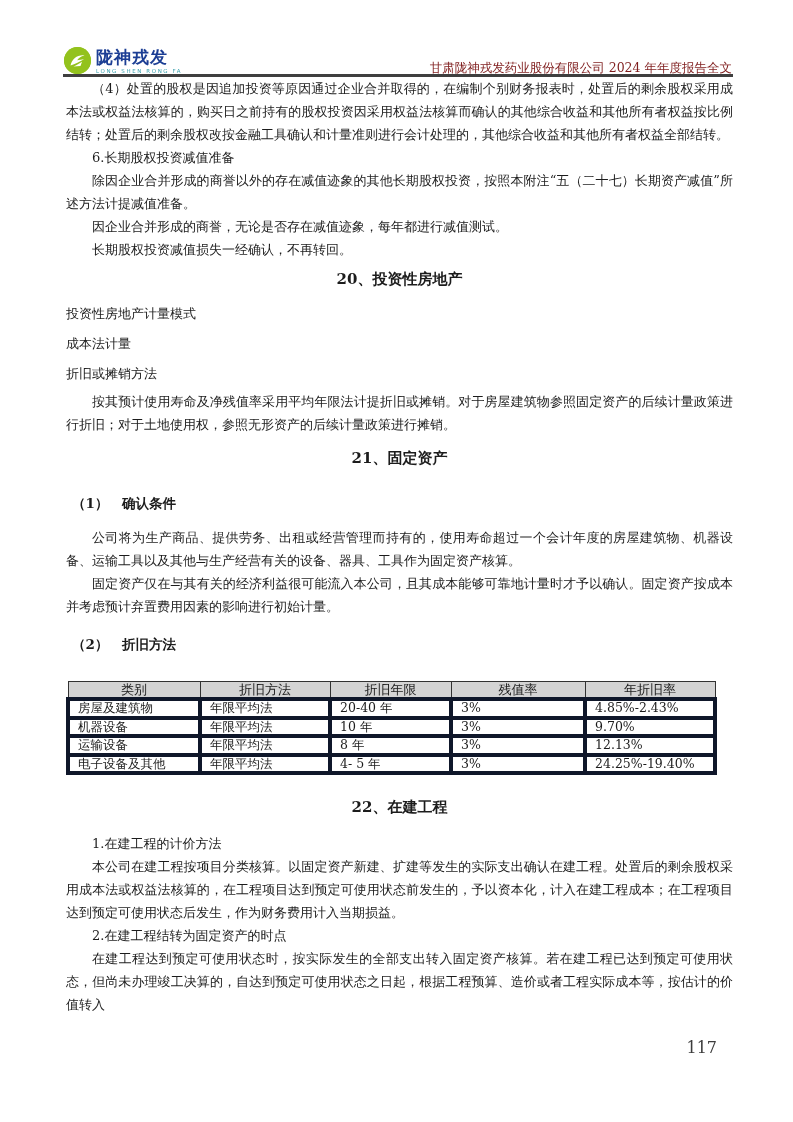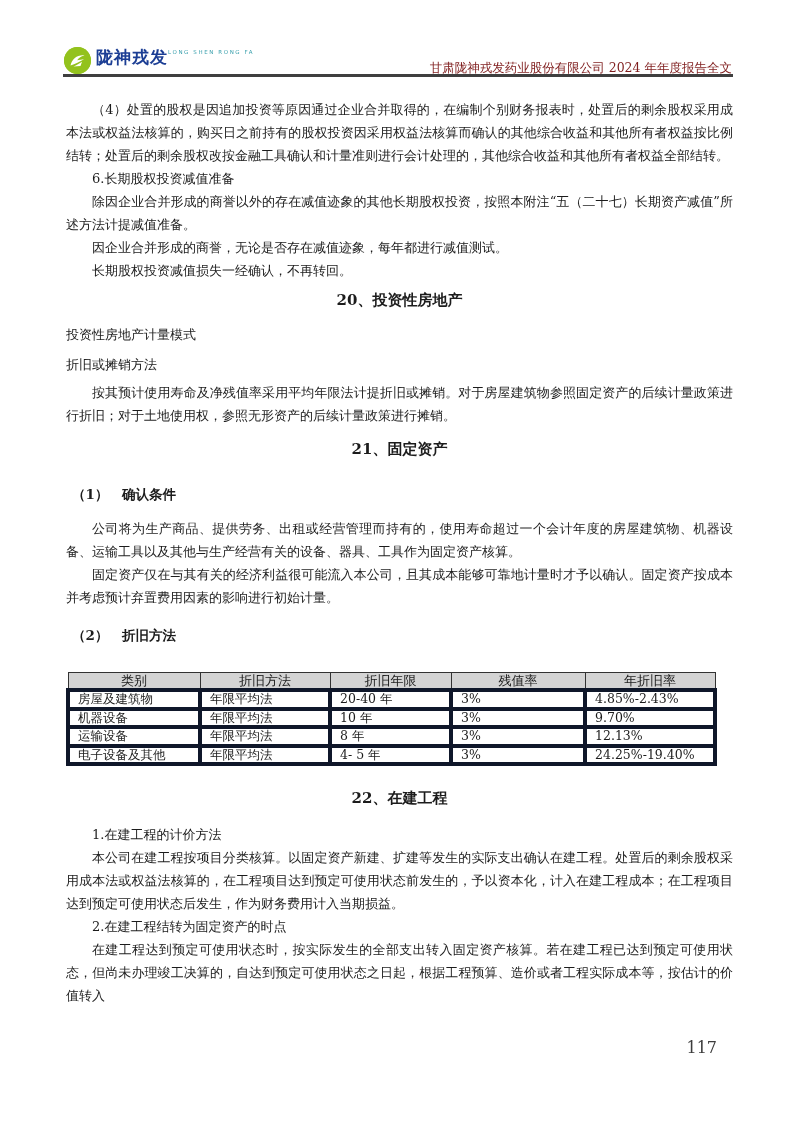--- a/index.html
+++ b/index.html
@@ -21,21 +21,21 @@
     padding: 47px 61px 0 64px;
     height: 74px;
   }
   .logo { display: flex; align-items: flex-start; gap: 5px; }
   .logo-mark {
     width: 27px; height: 27px; border-radius: 50%;
     background: #93c21d;
     display: flex; align-items: center; justify-content: center;
     flex: 0 0 auto;
   }
-  .logo-text { display: flex; flex-direction: row; line-height: 1; }
+  .logo-text { display: flex; flex-direction: column; line-height: 1; }
   .brand-cn {
     font-family: "DejaVu Sans", "Liberation Sans", sans-serif;
     font-weight: bold; font-size: 17px; color: #1c3e94; letter-spacing: 1px;
     margin-top: 2px;
   }
   .brand-en {
     font-family: "DejaVu Sans", "Liberation Sans", sans-serif;
     font-size: 5.5px; color: #3aa0ad; letter-spacing: 1.6px; margin-top: 3px;
   }
   .doc-title { font-size: 12.5px; color: #7f1d1d; margin-top: 13px; white-space: nowrap; }
@@ -45,21 +45,21 @@
     background: #3f3f3f;
   }
   
   .content {
     padding: 0 60px 0 66px;
     font-size: 13px;
     line-height: 23px;
     text-align: justify;
   }
   .para { text-indent: 2em; }
-  .para.first { margin-top: 21px; }
+  .para.first { }
   .plain { text-indent: 0; }
   h2.sec {
     font-size: 15px; font-weight: bold; line-height: 21px;
     text-align: center; text-indent: 0;
   }
   h3.sub {
     font-size: 13.5px; font-weight: bold; line-height: 21px;
     text-align: left; margin-left: 6px;
   }
   .mt8  { margin-top: 8px; }
@@ -132,20 +132,21 @@
   <div class="content">
 
     <p class="para first">（4）处置的股权是因追加投资等原因通过企业合并取得的，在编制个别财务报表时，处置后的剩余股权采用成本法或权益法核算的，购买日之前持有的股权投资因采用权益法核算而确认的其他综合收益和其他所有者权益按比例结转；处置后的剩余股权改按金融工具确认和计量准则进行会计处理的，其他综合收益和其他所有者权益全部结转。</p>
     <p class="para">6.长期股权投资减值准备</p>
     <p class="para">除因企业合并形成的商誉以外的存在减值迹象的其他长期股权投资，按照本附注“五（二十七）长期资产减值”所述方法计提减值准备。</p>
     <p class="para">因企业合并形成的商誉，无论是否存在减值迹象，每年都进行减值测试。</p>
     <p class="para">长期股权投资减值损失一经确认，不再转回。</p>
 
     <h2 class="sec mt8">20、投资性房地产</h2>
     <p class="plain mt12">投资性房地产计量模式</p>
+    <p class="plain mt7">成本法计量</p>
     <p class="plain mt7">折旧或摊销方法</p>
     <p class="para mt5">按其预计使用寿命及净残值率采用平均年限法计提折旧或摊销。对于房屋建筑物参照固定资产的后续计量政策进行折旧；对于土地使用权，参照无形资产的后续计量政策进行摊销。</p>
 
     <h2 class="sec mt12">21、固定资产</h2>
     <h3 class="sub mt24">（1）　确认条件</h3>
     <p class="para mt12">公司将为生产商品、提供劳务、出租或经营管理而持有的，使用寿命超过一个会计年度的房屋建筑物、机器设备、运输工具以及其他与生产经营有关的设备、器具、工具作为固定资产核算。</p>
     <p class="para">固定资产仅在与其有关的经济利益很可能流入本公司，且其成本能够可靠地计量时才予以确认。固定资产按成本并考虑预计弃置费用因素的影响进行初始计量。</p>
 
     <h3 class="sub mt16">（2）　折旧方法</h3>
 

